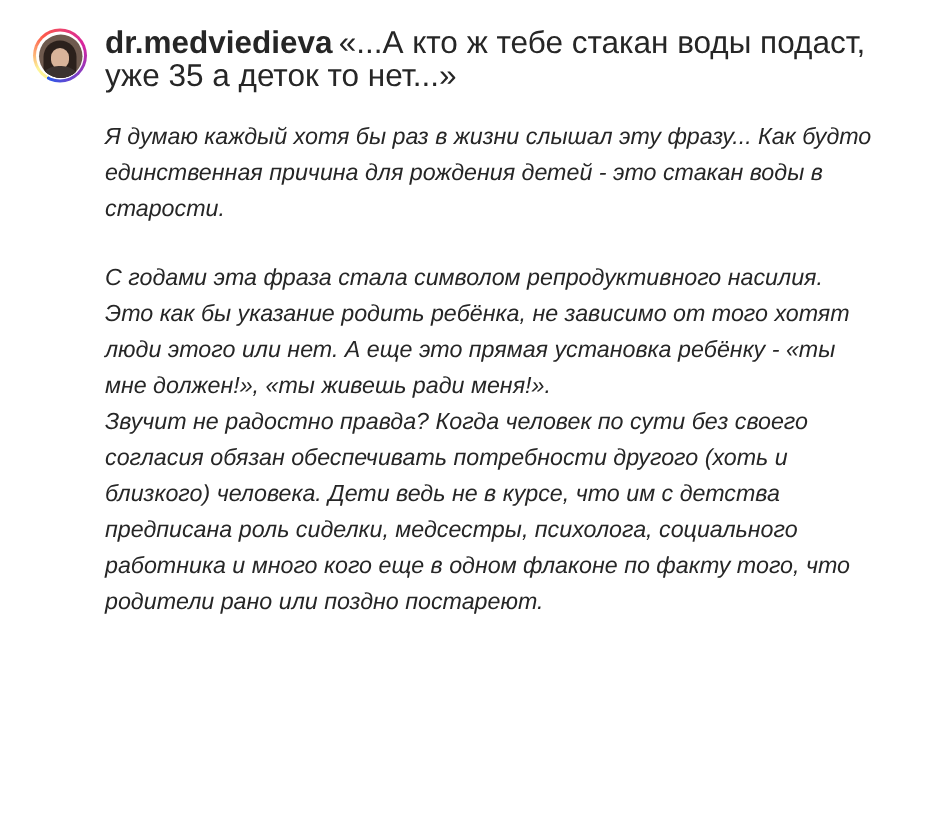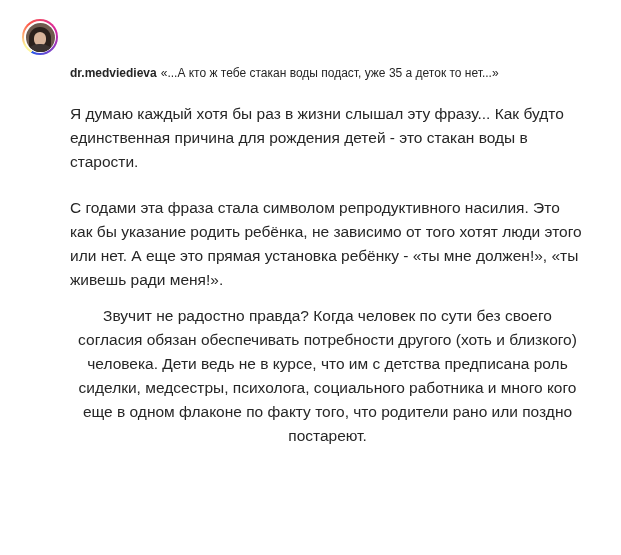--- a/index.html
+++ b/index.html
@@ -77,49 +77,48 @@
     left: 50%;
     bottom: -6px;
     transform: translateX(-50%);
     width: 30px;
     height: 14px;
     border-radius: 15px 15px 0 0;
     background: #3b3330;
   }
   .caption-block {
     flex: 1 1 auto;
-    font-size: 12px;
+    font-size: 21px;
     line-height: 22px;
-    margin-top: 44px;
   }
   .username {
     font-weight: bold;
     color: #262626;
     margin-right: 4px;
   }
   .caption-head {
     color: #262626;
   }
   .body-text {
     margin: 18px 0 0 0;
     padding-left: 48px;
     padding-right: 14px;
     font-size: 15.5px;
     line-height: 24px;
     color: #262626;
   }
   .body-text p {
     margin: 0 0 22px 0;
+    font-style: italic;
   }
   .body-text p.tight {
-    margin-bottom: 12px;
+    margin-bottom: 0;
   }
   .body-text p:last-child {
     margin-bottom: 0;
-    text-align: center;
   }
 </style>
 </head>
 <body>
 
 <div class="post">
 
   <div class="header-row">
     <div class="avatar-wrap">
       <div class="avatar-inner">

